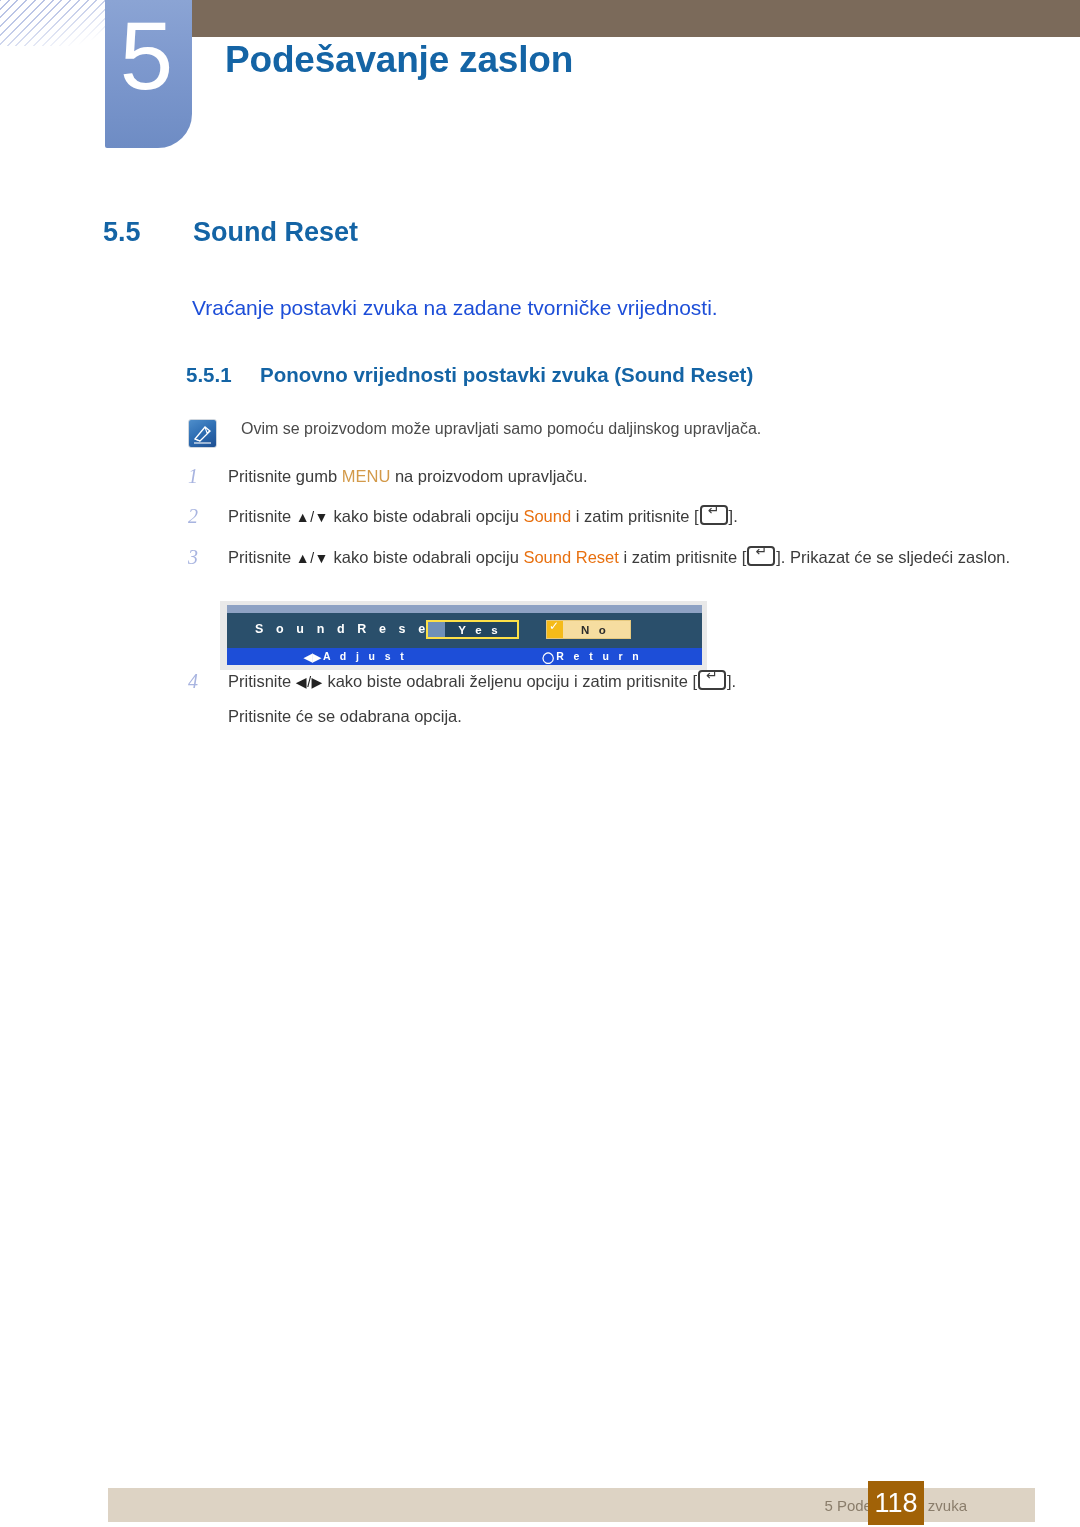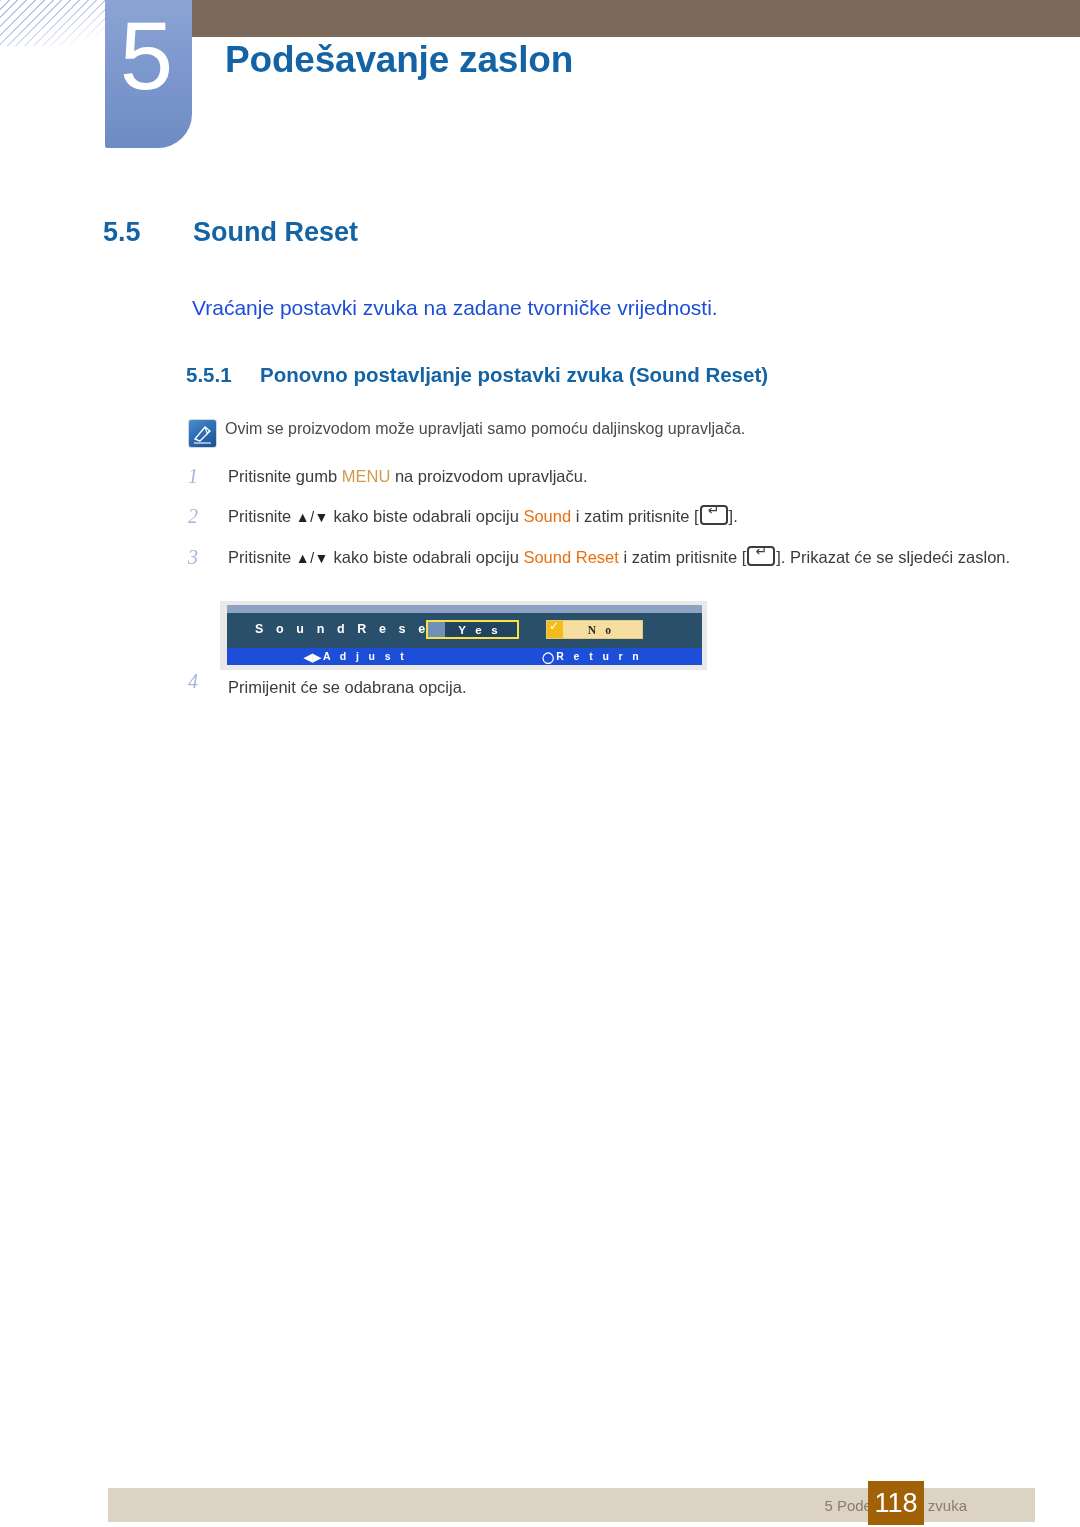--- a/index.html
+++ b/index.html
@@ -123,21 +123,21 @@
     flex: 0 0 29px;
     border-radius: 3px;
     background: linear-gradient(150deg, #4e8ecb 0%, #2f6fb4 45%, #1d4f92 100%);
     border: 1px solid #cfd6de;
     box-sizing: border-box;
     position: relative;
     margin-top: 1px;
   }
   .note-icon svg { position: absolute; left: 3px; top: 3px; }
   .note-text {
-    margin-left: 8px;
+    margin-left: 24px;
     font-size: 16px;
     line-height: 22px;
     color: #4a4a4a;
   }
 
   
   .steps {
     position: absolute;
     left: 188px;
     top: 462px;
@@ -247,24 +247,23 @@
     flex: 1;
     text-align: center;
     color: #ffffff;
     font-size: 11.5px;
     font-weight: bold;
     letter-spacing: 3.2px;
     padding-right: 3px;
   }
   .opt-no {
     left: 319px;
-    width: 97px;
+    width: 85px;
     background: #f6dda0;
     border: 1px solid #e6c97f;
-    font-family: Liberation Serif, serif;
   }
   .opt-no .check {
     width: 16px;
     height: 100%;
     background: #f5bb19;
     flex: 0 0 16px;
     position: relative;
   }
   .opt-no .check::after {
     content: "✓";
@@ -364,21 +363,21 @@
   <div class="num">5</div>
 </div>
 <div class="chapter-title">Podešavanje zaslon</div>
 
 <div class="sec-heading">
   <span class="sec-num">5.5</span><span>Sound Reset</span>
 </div>
 <div class="sec-desc">Vraćanje postavki zvuka na zadane tvorničke vrijednosti.</div>
 
 <div class="subsec-heading">
-  <span class="sub-num">5.5.1</span><span>Ponovno postavljanje postavki zvuka (Sound Reset)</span>
+  <span class="sub-num">5.5.1</span><span>Ponovno vrijednosti postavki zvuka (Sound Reset)</span>
 </div>
 
 <div class="note-row">
   <div class="note-icon">
     <svg width="22" height="22" viewBox="0 0 22 22" aria-hidden="true">
       <path d="M3 16 L13 4 L18 8 L8 18 Z" fill="none" stroke="#ffffff" stroke-width="1.3"></path>
       <path d="M3 16 L8 18" fill="none" stroke="#ffffff" stroke-width="1.3"></path>
       <path d="M13 4 L15 10 L18 8" fill="none" stroke="#ffffff" stroke-width="1.1"></path>
       <path d="M2 20 L19 20" stroke="#ffffff" stroke-width="1.1"></path>
     </svg>
@@ -425,21 +424,22 @@
       <div class="fitem f-adjust"><span class="gl">◀▶</span><span>A d j u s t</span></div>
       <div class="fitem f-return"><span class="gl">◯</span><span>R e t u r n</span></div>
     </div>
   </div>
 </div>
 
 <div class="steps-after">
   <div class="step">
     <div class="step-num">4</div>
     <div class="step-body">
-      <div class="step-sub">Primijenit će se odabrana opcija.</div>
+      <div><span>Pritisnite </span><span class="arrows">◀/▶</span><span> kako biste odabrali željenu opciju i zatim pritisnite [</span><span class="enterkey"></span><span>].</span></div>
+      <div class="step-sub">Pritisnite će se odabrana opcija.</div>
     </div>
   </div>
 </div>
 
 <div class="footer-bar">
   <div class="footer-text">5 Podešavanje zvuka</div>
 </div>
 <div class="footer-page">118</div>
 
 </body></html>

